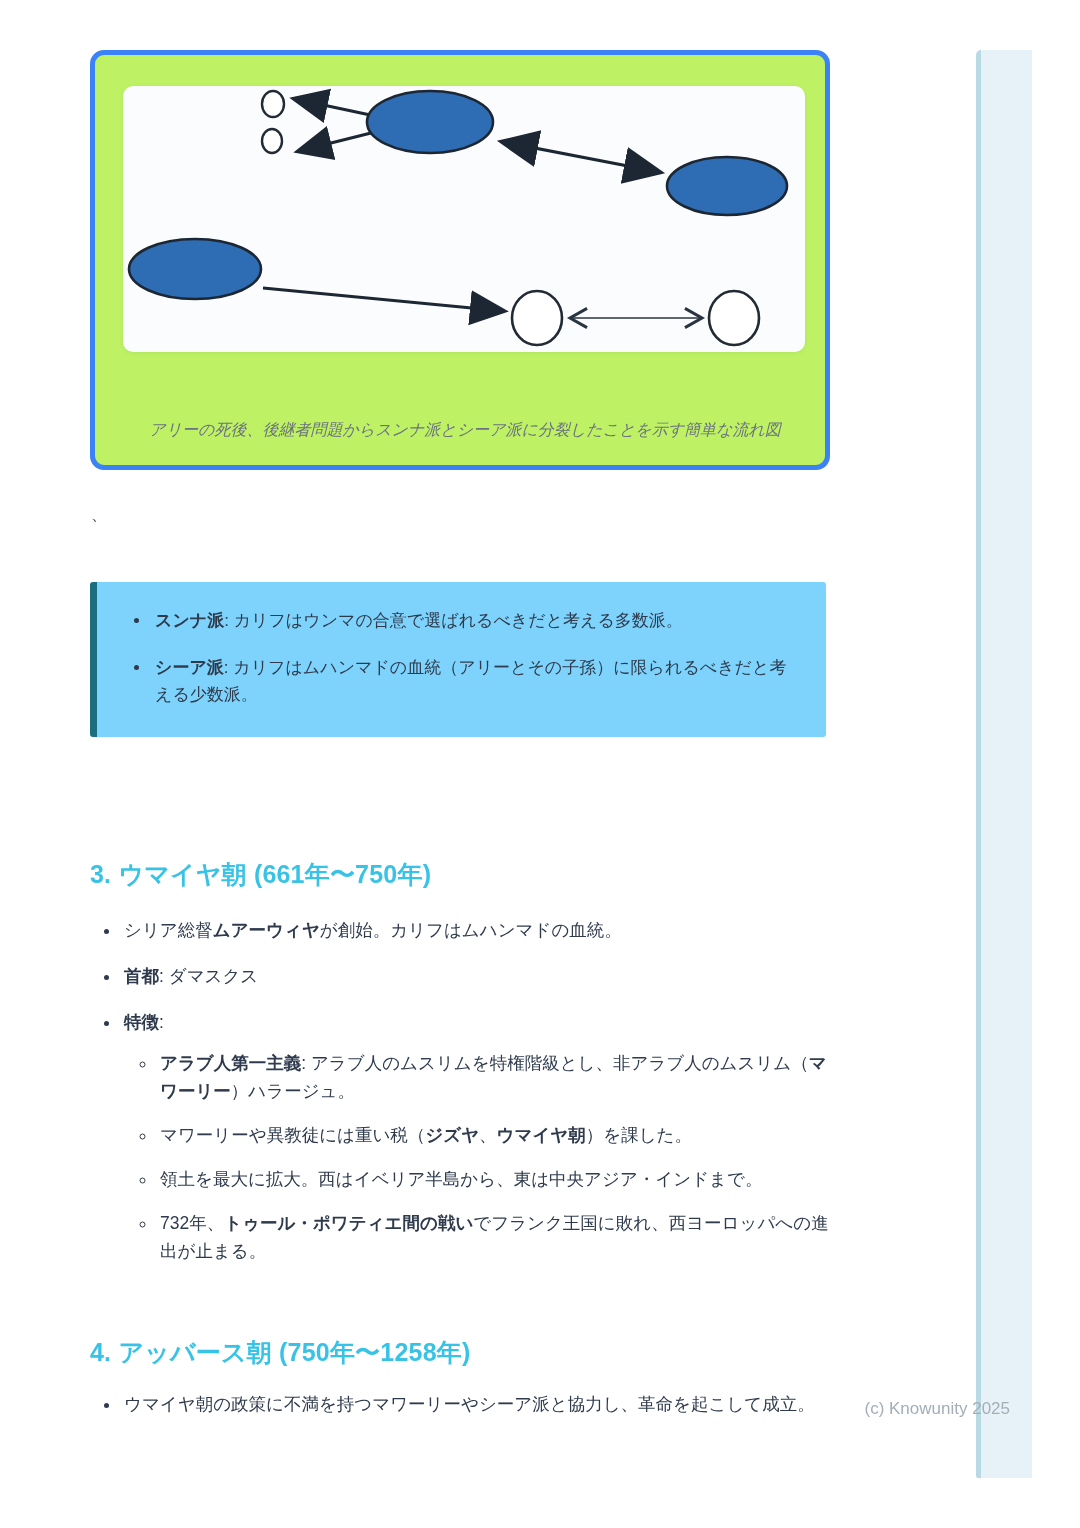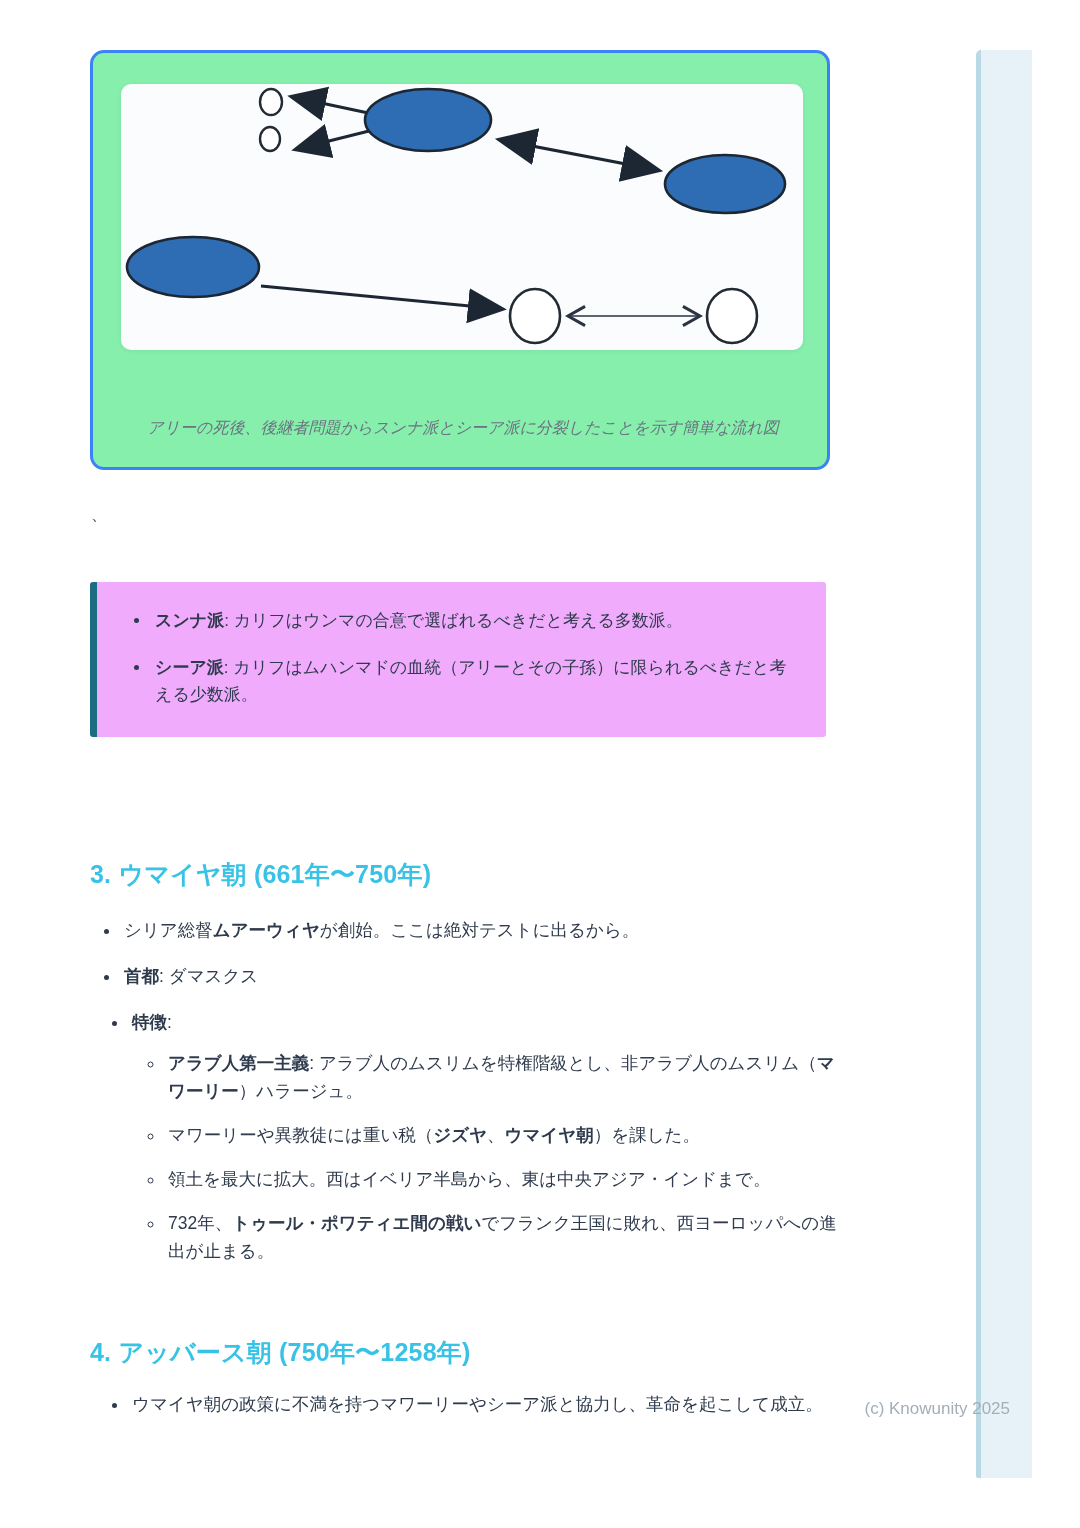--- a/index.html
+++ b/index.html
@@ -4,40 +4,40 @@
 <style>
   html,body{margin:0;padding:0;}
   body{
     width:1080px;height:1528px;position:relative;overflow:hidden;
     background:#ffffff;color:#2f3b4d;
     font-family:"Liberation Sans","DejaVu Sans",sans-serif;
   }
   
   .figure-card{
     position:absolute;top:50px;left:90px;width:740px;height:420px;
-    box-sizing:border-box;background:#86efac;border:3px solid #3b82f6;
+    box-sizing:border-box;background:#bef264;border:5px solid #3b82f6;
     border-radius:14px;
   }
   .figure-image{
     position:absolute;top:31px;left:28px;width:682px;height:266px;
     background:#fbfcfd;border-radius:10px;
     box-shadow:0 1px 4px rgba(40,60,80,0.08);
   }
   .figure-image svg{display:block;width:682px;height:266px;}
   .figure-caption{
     position:absolute;top:362px;left:30px;width:680px;
     text-align:center;font-style:italic;color:#6b7280;
     font-size:16px;line-height:1.6;
   }
   
   .stray-mark{position:absolute;top:505px;left:91px;font-size:16px;color:#374151;}
   
   .callout{
     position:absolute;top:582px;left:90px;width:736px;box-sizing:border-box;
-    background:#f0abfc;border-left:7px solid #1d6d80;border-radius:3px;
+    background:#7dd3fc;border-left:7px solid #1d6d80;border-radius:3px;
     padding:25px 30px 28px 28px;
     font-size:17px;line-height:1.62;color:#2f3b4d;
   }
   .callout ul{margin:0;padding-left:26px;}
   .callout li{margin-bottom:19px;padding-left:4px;}
   .callout li:last-child{margin-bottom:0;margin-top:8px;}
   .callout .note{margin:27px 0 0 0;}
   
   .section-heading{
     position:absolute;left:90px;margin:0;
@@ -46,21 +46,21 @@
   #heading-3{top:858px;}
   #heading-4{top:1336px;}
   .list-block{
     position:absolute;left:90px;width:748px;
     font-size:17.5px;line-height:1.6;color:#2f3b4d;
   }
   #list-3{top:916px;}
   #list-4{top:1390px;}
   ul.main{list-style:disc;margin:0;padding-left:31px;}
   ul.main > li{margin-bottom:18px;padding-left:3px;}
-  ul.main > li:last-child{margin-bottom:0;margin-left:8px;}
+  ul.main > li:last-child{margin-bottom:0;}
   ul.sub{list-style:circle;margin:13px 0 0 0;padding-left:33px;}
   ul.sub > li{margin-bottom:16px;padding-left:3px;}
   ul.sub > li:last-child{margin-bottom:0;}
   
   .page-stripe{
     position:absolute;top:50px;right:48px;width:51px;height:1428px;
     background:#e7f2f8;border-left:5px solid #b9d9e5;
     border-top-left-radius:5px;border-bottom-left-radius:2px;
   }
   
@@ -108,21 +108,21 @@
 <div class="callout">
   <ul>
     <li><span style="font-weight: 700;">スンナ派</span><span>: カリフはウンマの合意で選ばれるべきだと考える多数派。</span></li>
     <li><span style="font-weight: 700;">シーア派</span><span>: カリフはムハンマドの血統（アリーとその子孫）に限られるべきだと考える少数派。</span></li>
   </ul>
 </div>
 
 <h2 class="section-heading" id="heading-3">3. ウマイヤ朝 (661年〜750年)</h2>
 <div class="list-block" id="list-3">
   <ul class="main">
-    <li><span>シリア総督</span><span style="font-weight: 700;">ムアーウィヤ</span><span>が創始。ここは絶対テストに出るから。</span></li>
+    <li><span>シリア総督</span><span style="font-weight: 700;">ムアーウィヤ</span><span>が創始。カリフはムハンマドの血統。</span></li>
     <li><span style="font-weight: 700;">首都</span><span>: ダマスクス</span></li>
     <li>
       <span><span style="font-weight: 700;">特徴</span><span>:</span></span>
       <ul class="sub">
         <li><span style="font-weight: 700;">アラブ人第一主義</span><span>: アラブ人のムスリムを特権階級とし、非アラブ人のムスリム（</span><span style="font-weight: 700;">マワーリー</span><span>）ハラージュ。</span></li>
         <li><span>マワーリーや異教徒には重い税（</span><span style="font-weight: 700;">ジズヤ</span><span>、</span><span style="font-weight: 700;">ウマイヤ朝</span><span>）を課した。</span></li>
         <li><span>領土を最大に拡大。西はイベリア半島から、東は中央アジア・インドまで。</span></li>
         <li><span>732年、</span><span style="font-weight: 700;">トゥール・ポワティエ間の戦い</span><span>でフランク王国に敗れ、西ヨーロッパへの進出が止まる。</span></li>
       </ul>
     </li>

